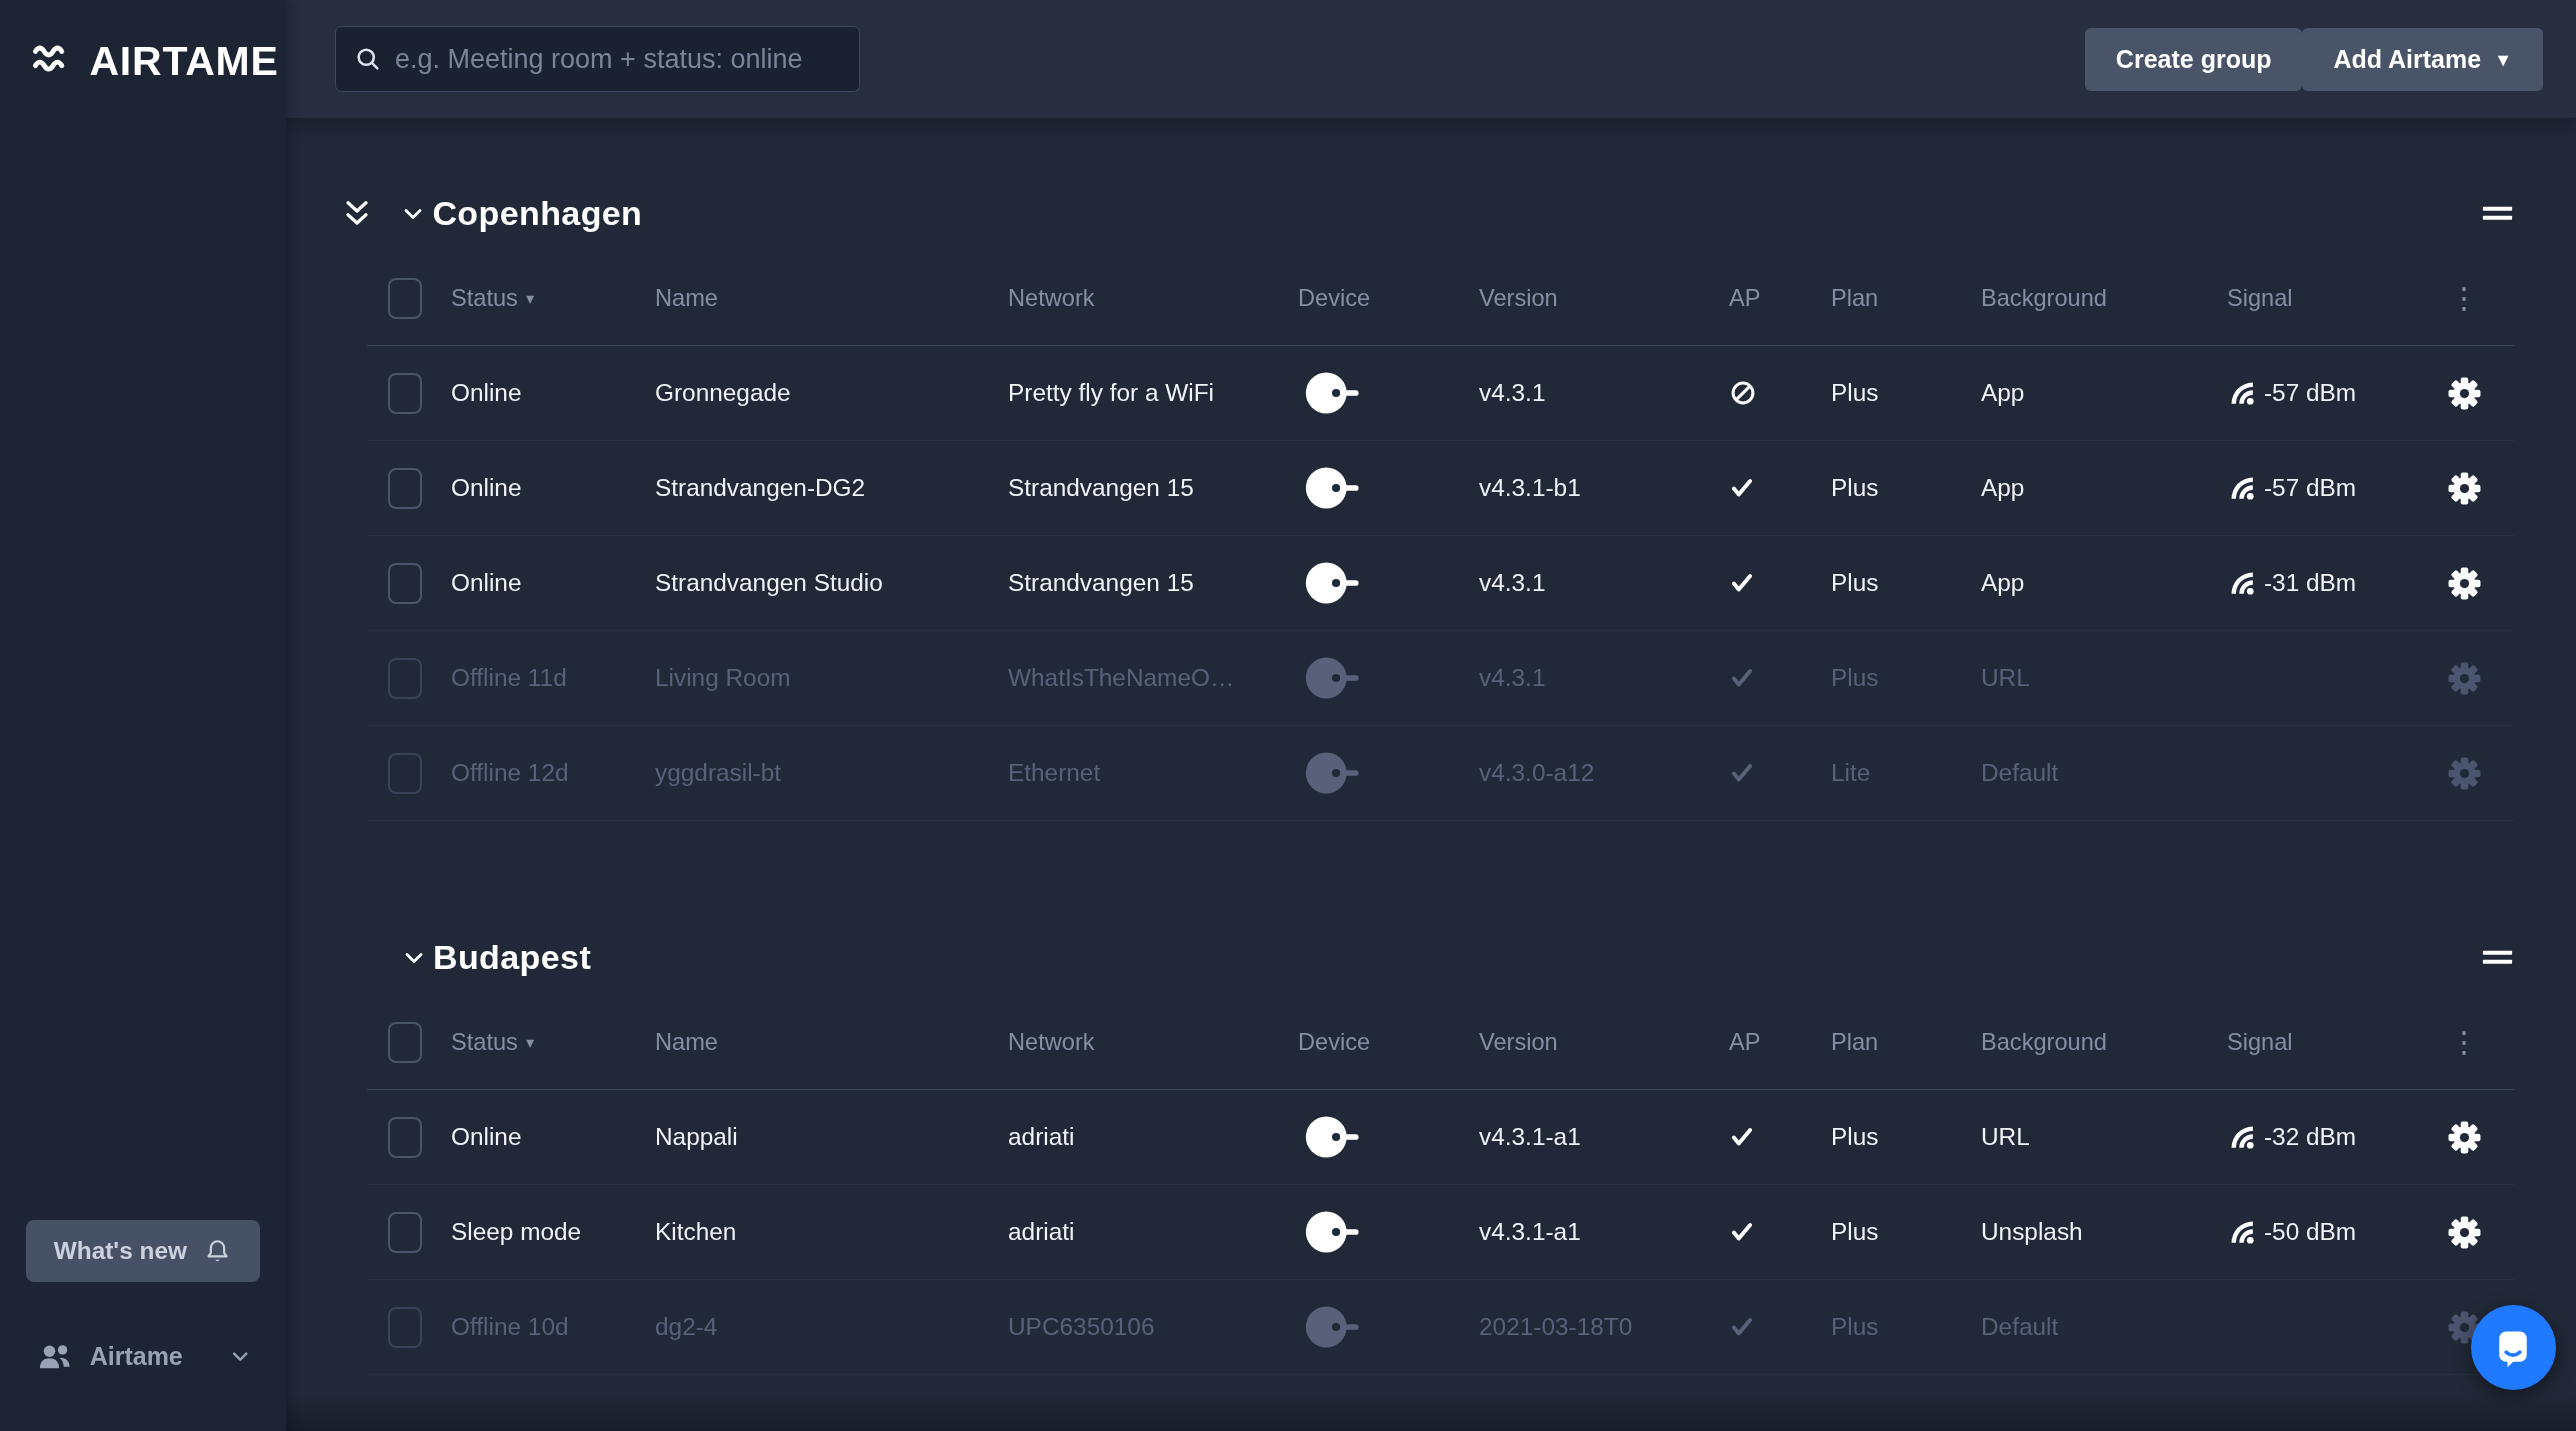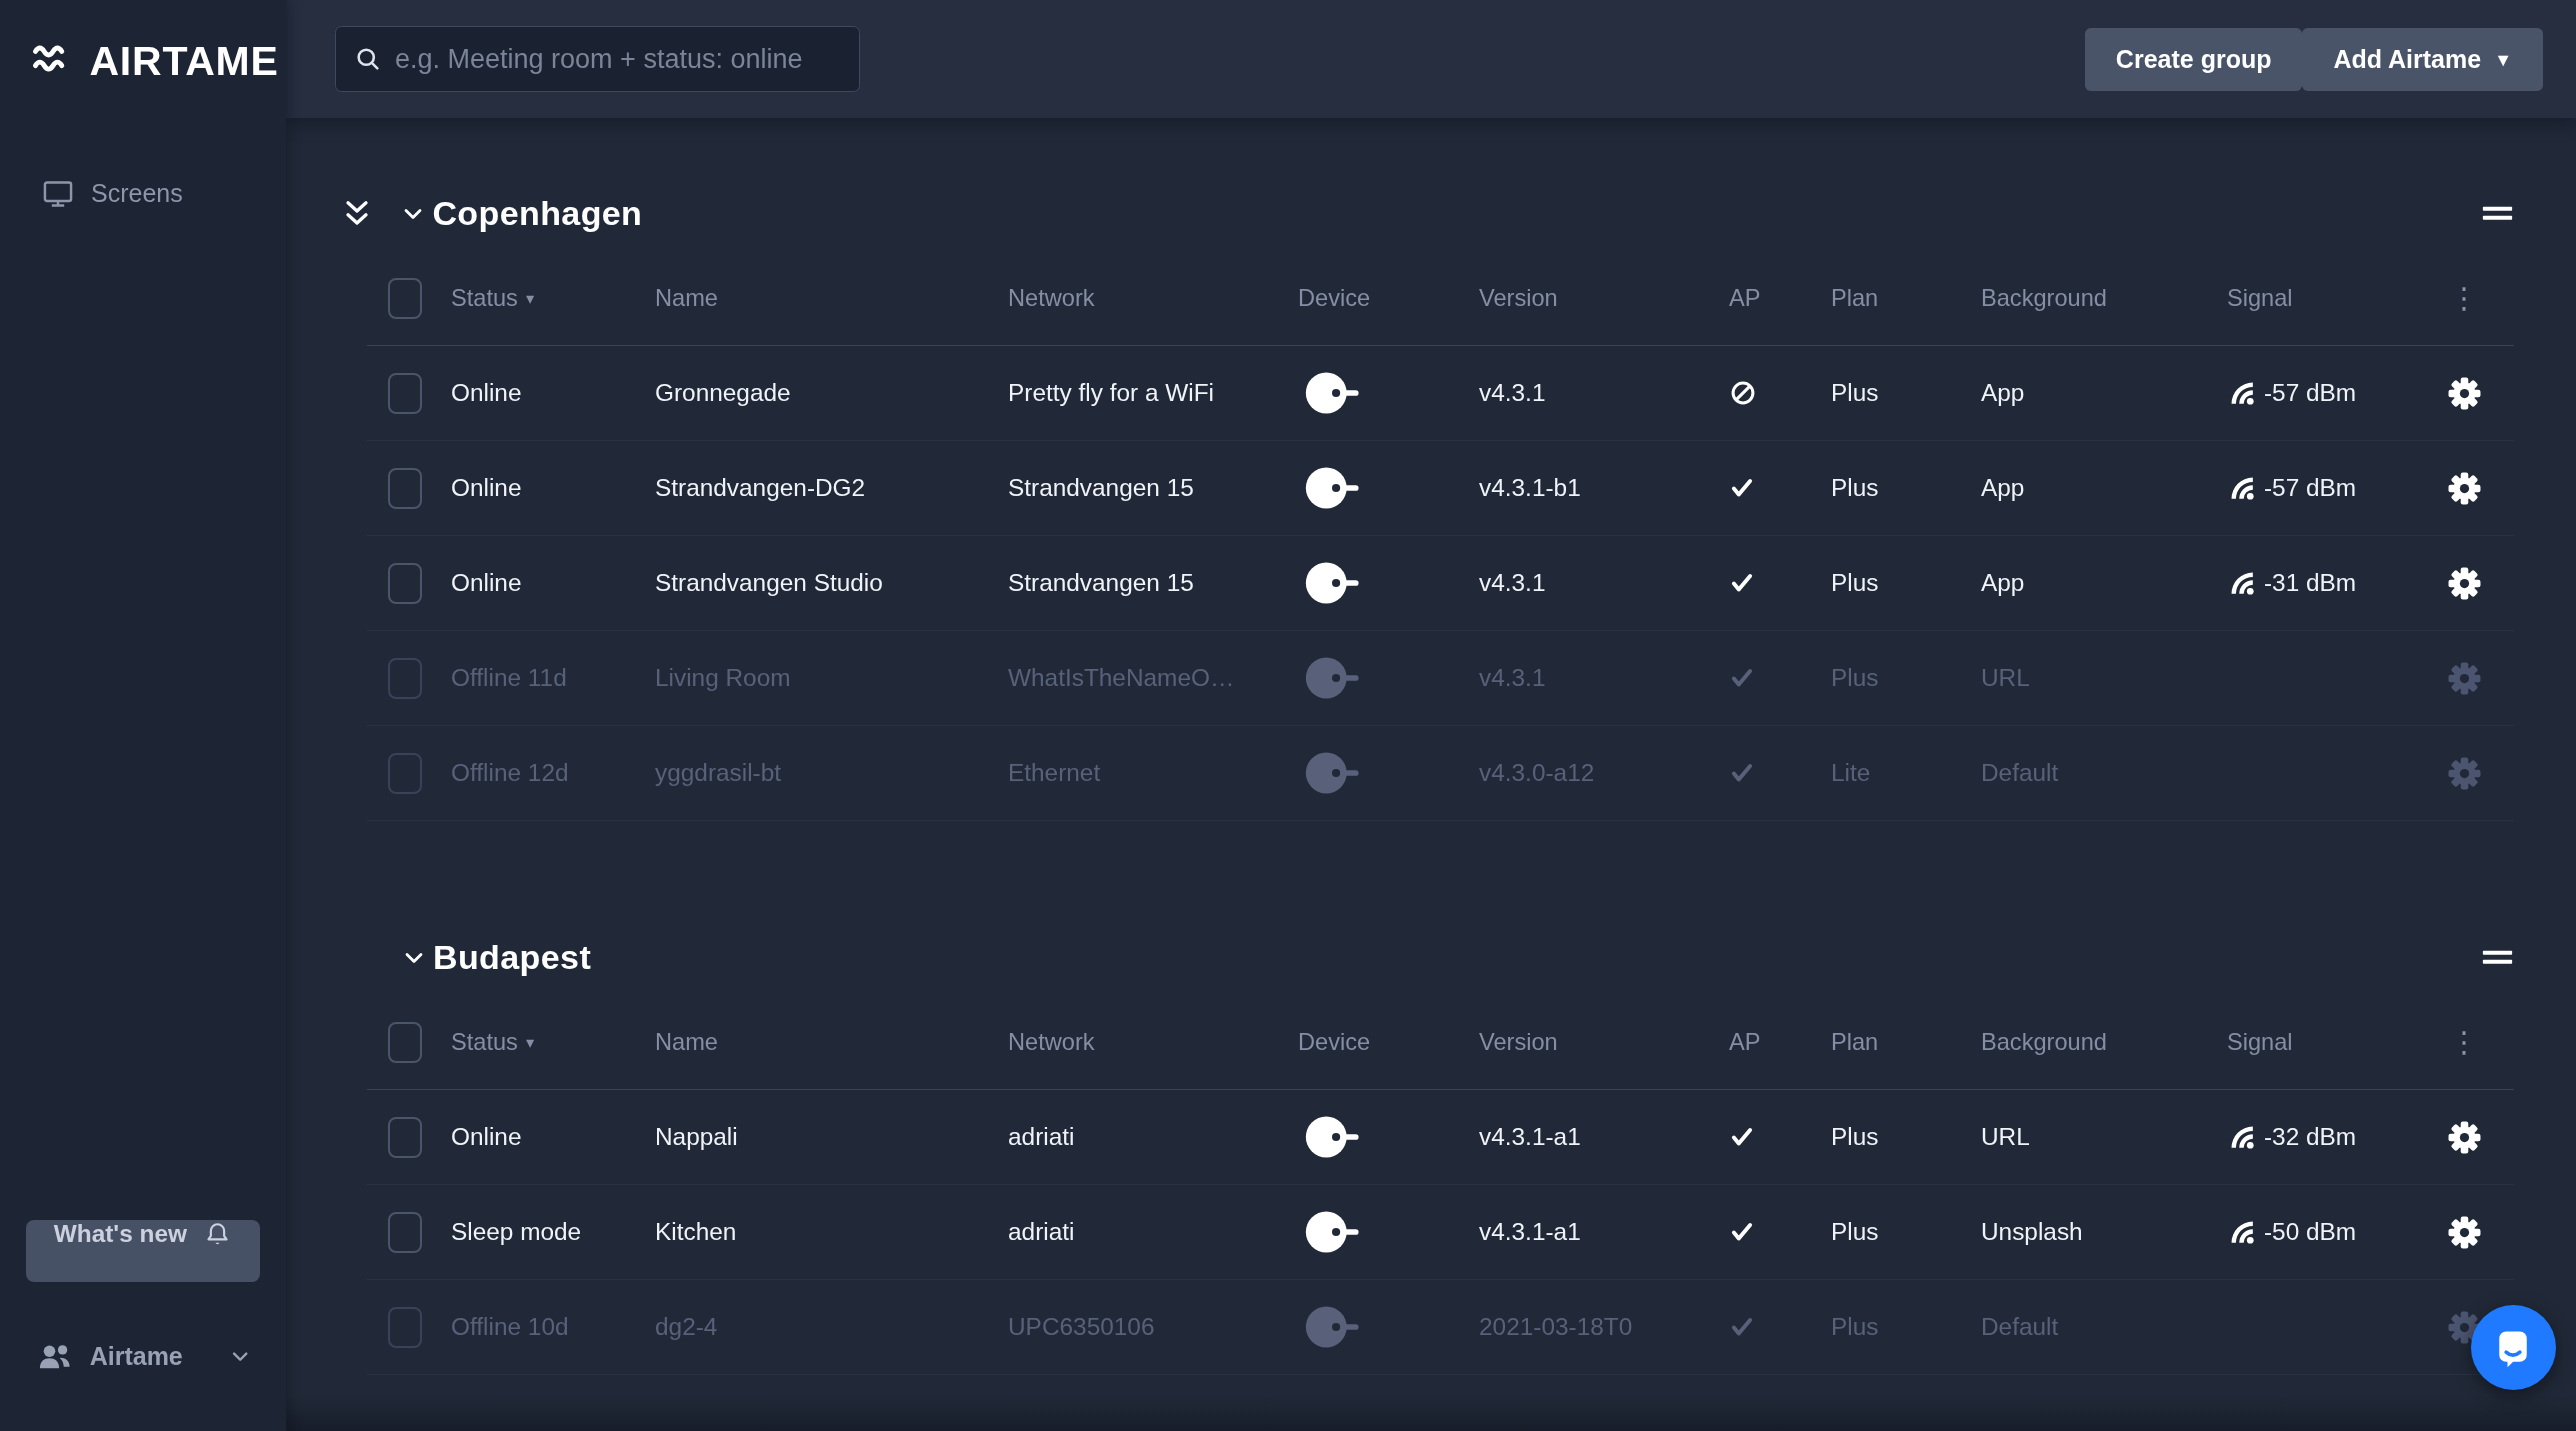--- a/index.html
+++ b/index.html
@@ -22,21 +22,21 @@
   .nav-item .nav-label { margin-left:13px; font-size:25px; color:#8d95aa; }
   .nav-item.active .nav-label { color:#fff; font-weight:bold; }
   .nav-item.active::before {
     content:""; position:absolute; left:0; top:6.5px; bottom:6.5px; width:6.5px; background:#2478ff;
   }
   .nav-icon { width:41px; display:flex; justify-content:center; }
   .sidebar-bottom { position:absolute; left:0; right:0; bottom:0; padding:0 26px 47px 26px; }
   .whats-new {
     width:100%; height:62px; background:#475166; border:none; border-radius:8.1px;
     color:#ccd1dd; font-size:24.4px; font-weight:bold; font-family:inherit;
-    display:flex; align-items:flex-start; justify-content:center; gap:16.3px; cursor:pointer;
+    display:flex; align-items:center; justify-content:center; gap:16.3px; cursor:pointer;
     margin-bottom:46px;
   }
   .org-row { display:flex; align-items:center; padding:0 8.1px 0 11.4px; height:57px; cursor:pointer; }
   .org-label { margin-left:16.3px; font-size:25px; font-weight:bold; color:#99a1b5; }
   .org-chev { margin-left:auto; }
   
   .main { flex:1; display:flex; flex-direction:column; position:relative; min-width:0; }
   .topbar {
     height:118px; flex:none; background:#262e40; display:flex; align-items:center;
     padding:0 33px 0 49px; box-shadow:0 6.5px 14.6px rgba(8,12,22,.35); position:relative; z-index:3;
@@ -111,29 +111,20 @@
         <svg width="47" height="47" viewBox="0 0 40 40" fill="none" stroke="#fff" stroke-width="5.5" stroke-linecap="round">
           <path d="M5 14 q5 -8 10 0 t10 0 q5 -8 10 0" transform="translate(0,1) scale(0.75)"></path>
           <path d="M5 14 q5 -8 10 0 t10 0 q5 -8 10 0" transform="translate(0,13) scale(0.75)"></path>
         </svg>
       </span>
       <span class="logo-text">AIRTAME</span>
     </div>
   </div>
 
   <nav class="nav">
-    <div class="nav-item">
-      <span class="nav-icon">
-        <svg width="36" height="33" viewBox="0 0 24 24" fill="none" stroke="#8d95aa" stroke-width="1.8">
-          <rect x="2.5" y="4" width="19" height="13.5" rx="1.5"></rect>
-          <path d="M12 17.5 v3.2 M7.5 20.7 h9"></path>
-        </svg>
-      </span>
-      <span class="nav-label">Screens</span>
-    </div>
   </nav>
 
   <div class="sidebar-bottom">
     <button class="whats-new">
       <span>What's new</span>
       <span>
         <svg width="29" height="29" viewBox="0 0 24 24" fill="none" stroke="#ccd1dd" stroke-width="1.8" stroke-linejoin="round">
           <path d="M12 3.5 a5.5 5.5 0 0 1 5.5 5.5 v4.2 l2 2.8 H4.5 l2-2.8 V9 a5.5 5.5 0 0 1 5.5-5.5 Z"></path>
           <path d="M10.3 18.9 a1.8 1.8 0 0 0 3.4 0" fill="#ccd1dd" stroke="none"></path>
         </svg>

